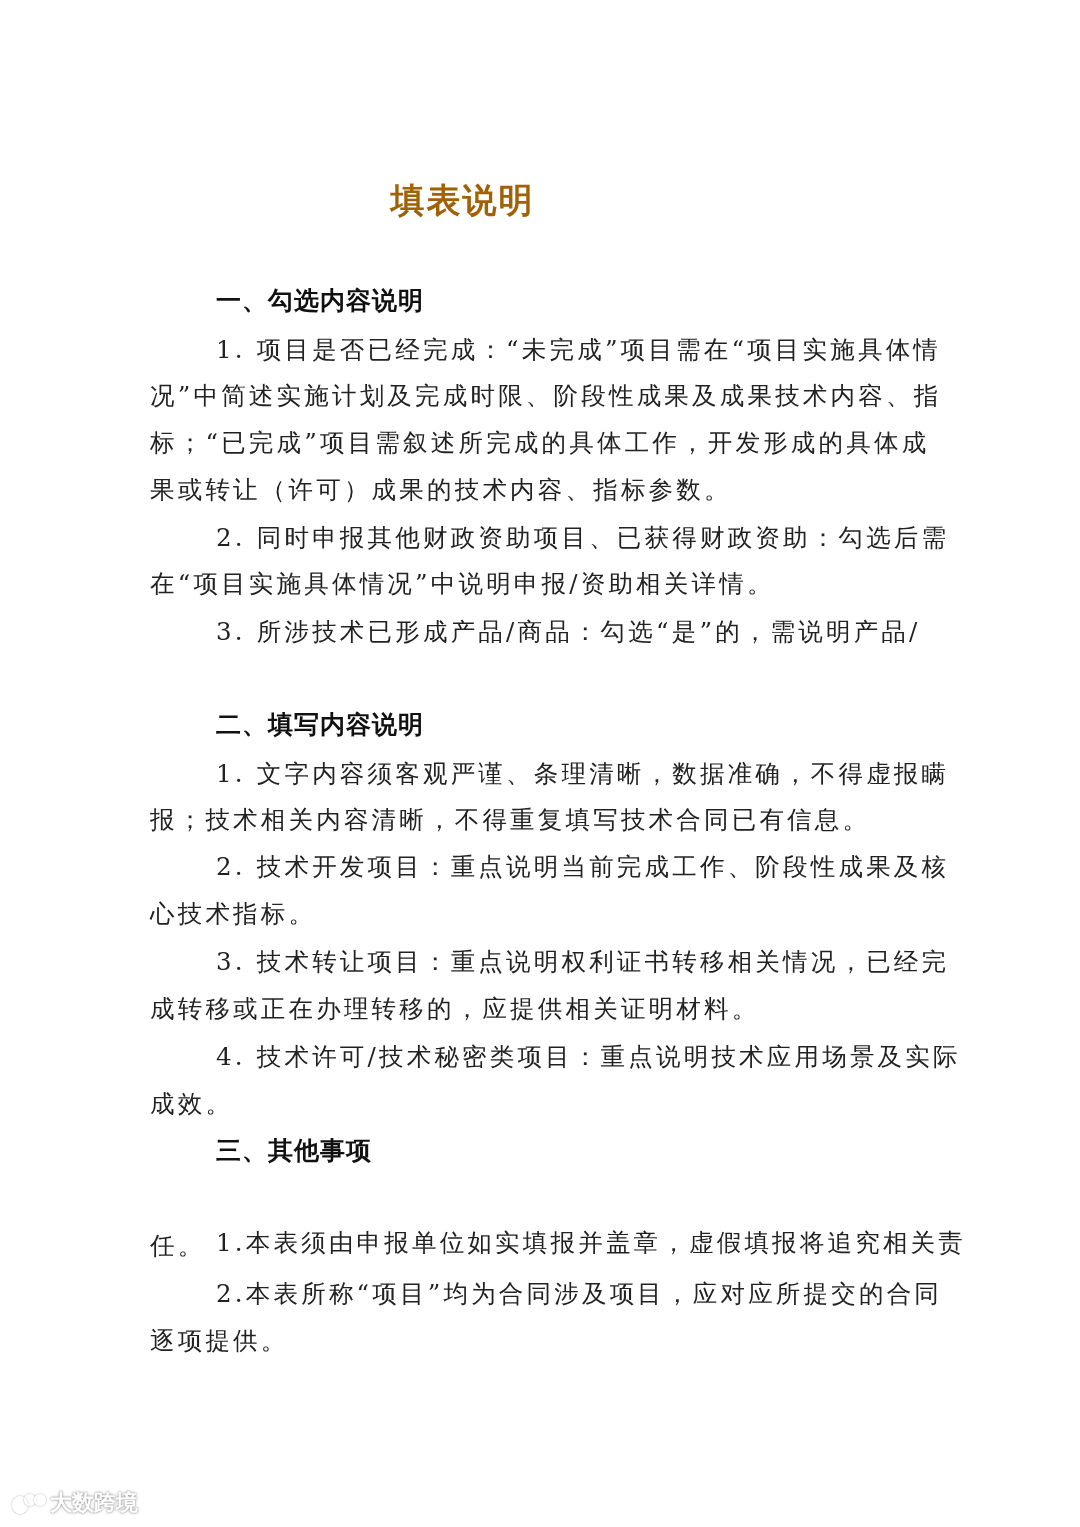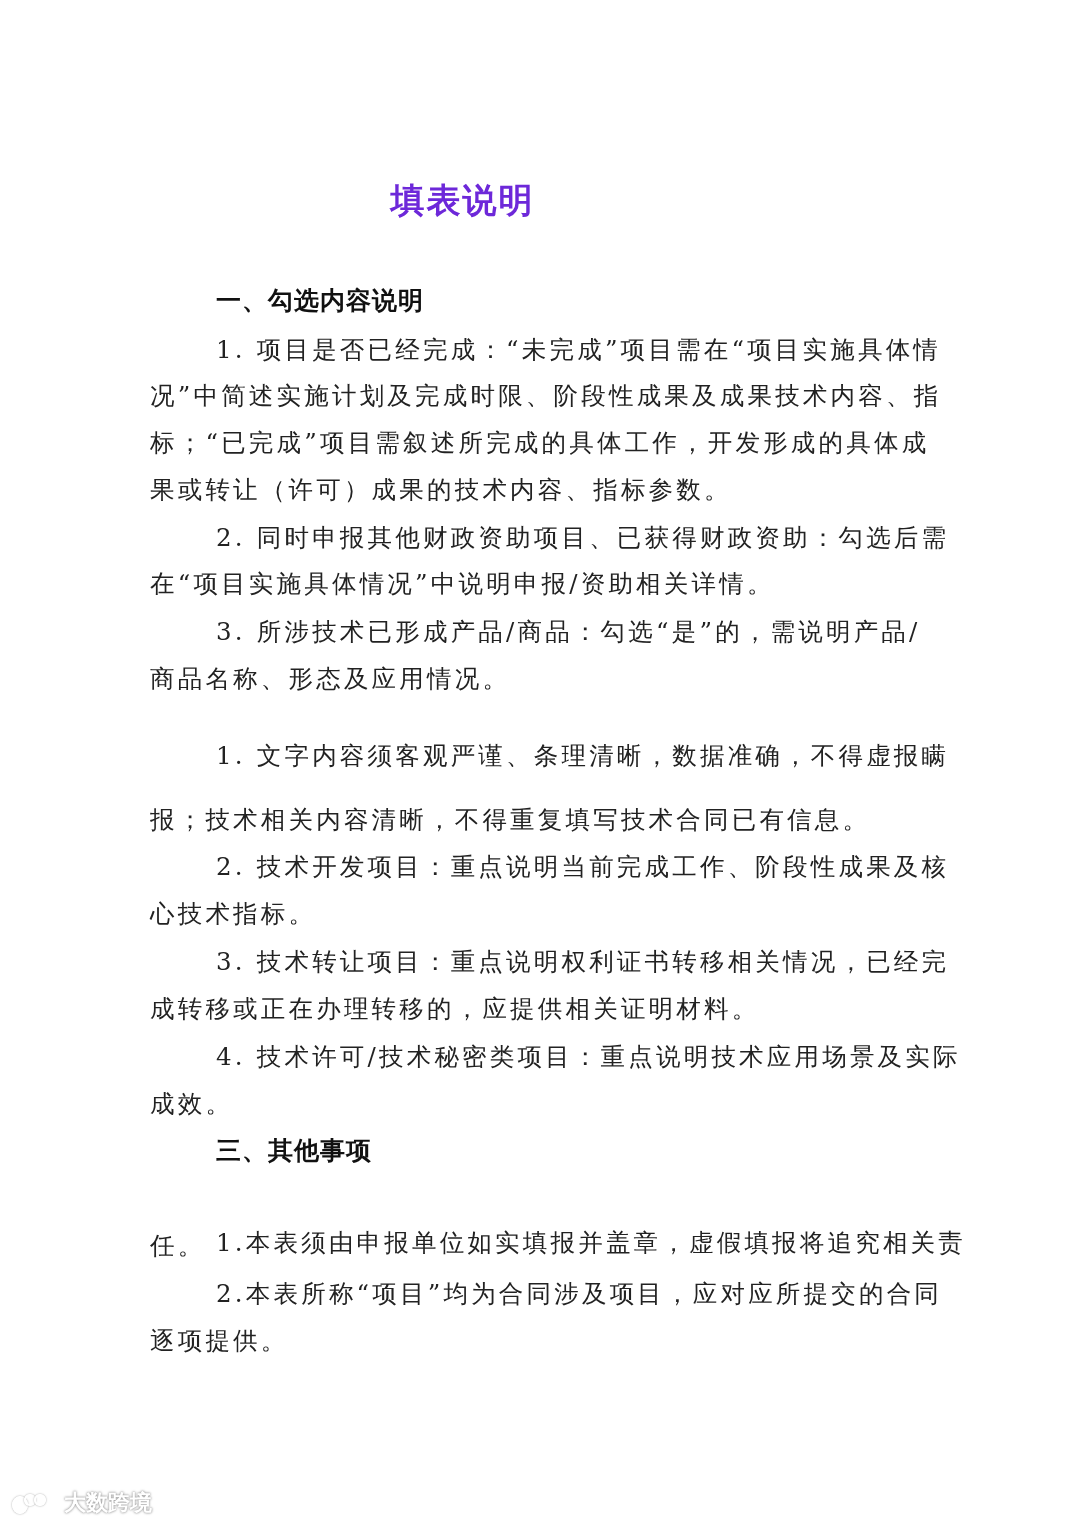--- a/index.html
+++ b/index.html
@@ -1,55 +1,55 @@
 <!DOCTYPE html>
 <html><head>
 <meta charset="utf-8">
 <style>
   html, body { margin: 0; padding: 0; background: #ffffff; }
   body { width: 1080px; height: 1527px; position: relative; overflow: hidden; color: #1a1a1a; }
   .page { position: absolute; left: 0; top: 0; width: 1080px; height: 1527px; }
   .title {
     position: absolute; left: 0; width: 925px; top: 178px; text-align: center;
-    font-family: "DejaVu Sans", sans-serif; font-size: 34px; font-weight: bold; letter-spacing: 2px; color: #6d28d9;
+    font-family: "DejaVu Sans", sans-serif; font-size: 34px; font-weight: bold; letter-spacing: 2px; color: #a16207;
   }
   .heading {
     position: absolute; left: 216px; font-family: "DejaVu Sans", sans-serif;
     font-size: 25px; font-weight: bold; color: #111; letter-spacing: 1px; text-align: center;
   }
   .line {
     position: absolute; left: 150px; width: 760px; white-space: nowrap;
     font-family: "DejaVu Serif", serif; font-size: 24.5px; color: #222; letter-spacing: 3.2px;
   }
   .line.indent { left: 216px; width: 710px; }
   .watermark {
-    position: absolute; left: 12px; top: 1488px; display: flex; align-items: center; gap: 18px;
+    position: absolute; left: 12px; top: 1488px; display: flex; align-items: center; gap: 4px;
     color: #ffffff; font-family: "DejaVu Sans", sans-serif; font-size: 22px; font-weight: bold;
     text-shadow: 0 0 2px #999, 0 0 3px #aaa;
   }
   .wm-icon { width: 34px; height: 22px; position: relative; }
   .wm-icon span { position: absolute; border: 2px solid #fff; box-shadow: 0 0 2px #999; border-radius: 50%; }
 </style>
 </head>
 <body>
 
 <div class="page">
   <div class="title">填表说明</div>
 
   <div class="heading" style="top:284px">一、勾选内容说明</div>
   <div class="line indent" style="top:333px">1. 项目是否已经完成：“未完成”项目需在“项目实施具体情</div>
   <div class="line" style="top:379px">况”中简述实施计划及完成时限、阶段性成果及成果技术内容、指</div>
   <div class="line" style="top:426px">标；“已完成”项目需叙述所完成的具体工作，开发形成的具体成</div>
   <div class="line" style="top:473px">果或转让（许可）成果的技术内容、指标参数。</div>
   <div class="line indent" style="top:521px">2. 同时申报其他财政资助项目、已获得财政资助：勾选后需</div>
   <div class="line" style="top:567px">在“项目实施具体情况”中说明申报/资助相关详情。</div>
   <div class="line indent" style="top:615px">3. 所涉技术已形成产品/商品：勾选“是”的，需说明产品/</div>
-  <div class="line" style="top:662px">商品名称、形态及应用情况。</div>
 
-  <div class="line indent" style="top:739px">1. 文字内容须客观严谨、条理清晰，数据准确，不得虚报瞒</div>
+  <div class="heading" style="top:708px">二、填写内容说明</div>
+  <div class="line indent" style="top:757px">1. 文字内容须客观严谨、条理清晰，数据准确，不得虚报瞒</div>
   <div class="line" style="top:803px">报；技术相关内容清晰，不得重复填写技术合同已有信息。</div>
   <div class="line indent" style="top:850px">2. 技术开发项目：重点说明当前完成工作、阶段性成果及核</div>
   <div class="line" style="top:897px">心技术指标。</div>
   <div class="line indent" style="top:945px">3. 技术转让项目：重点说明权利证书转移相关情况，已经完</div>
   <div class="line" style="top:992px">成转移或正在办理转移的，应提供相关证明材料。</div>
   <div class="line indent" style="top:1040px">4. 技术许可/技术秘密类项目：重点说明技术应用场景及实际</div>
   <div class="line" style="top:1087px">成效。</div>
 
   <div class="heading" style="top:1134px">三、其他事项</div>
   <div class="line indent" style="top:1226px">1.本表须由申报单位如实填报并盖章，虚假填报将追究相关责</div>

